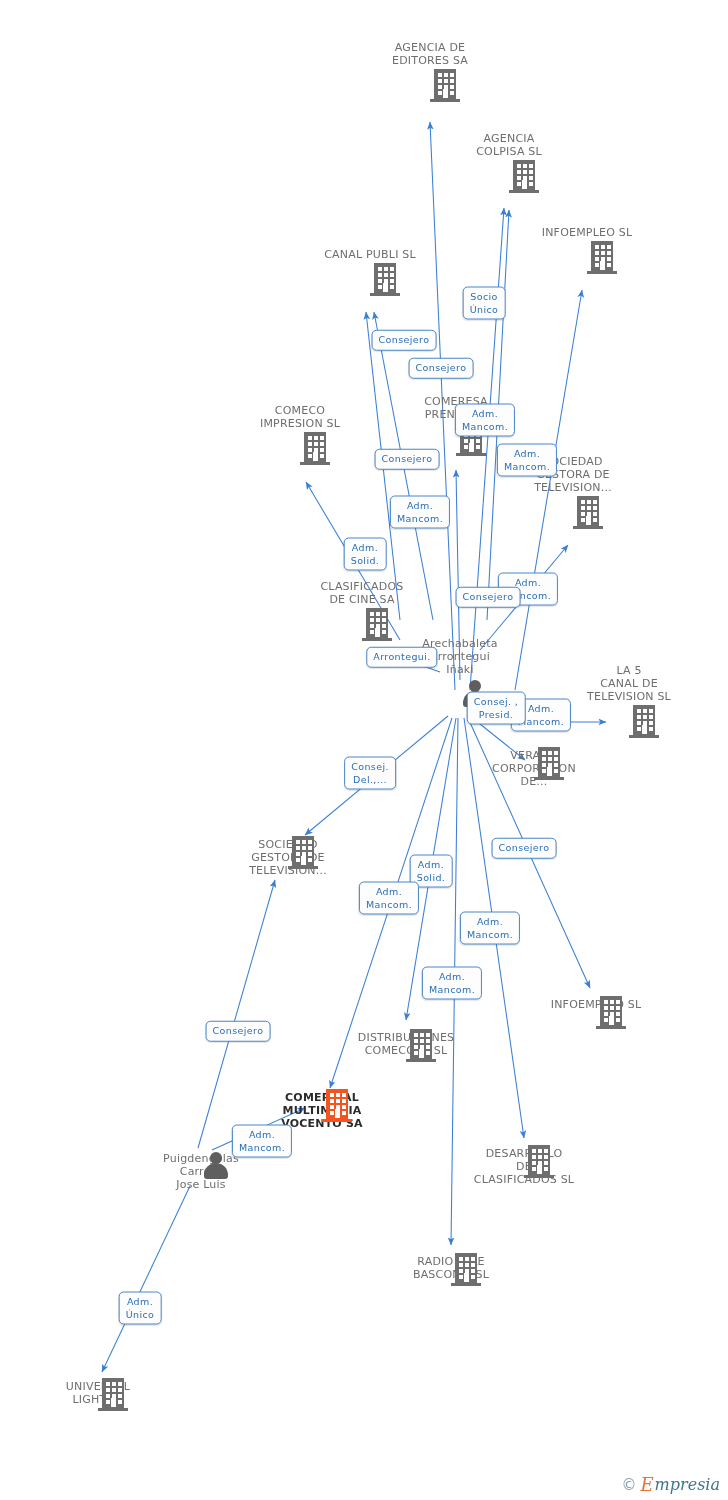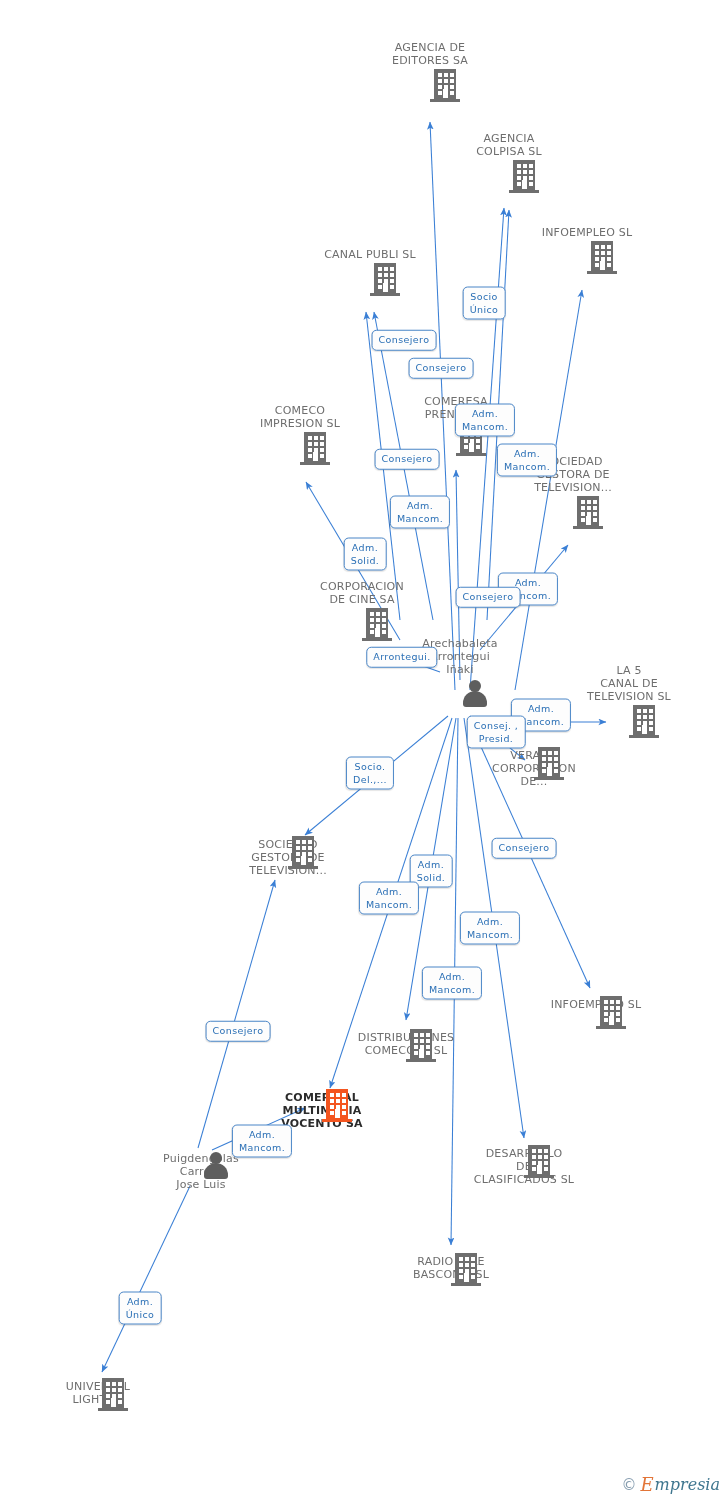--- a/index.html
+++ b/index.html
@@ -114,21 +114,21 @@
 PRENSA SL</span>
         <span class="glyph"><span class="bld"><i class="body"></i><i class="base"></i><i class="w" style="left:8px;top:4px"></i><i class="w" style="left:14px;top:4px"></i><i class="w" style="left:20px;top:4px"></i><i class="w" style="left:8px;top:10px"></i><i class="w" style="left:14px;top:10px"></i><i class="w" style="left:20px;top:10px"></i><i class="w" style="left:8px;top:16px"></i><i class="w" style="left:14px;top:16px"></i><i class="w" style="left:20px;top:16px"></i><i class="w" style="left:8px;top:22px"></i><i class="w" style="left:20px;top:22px"></i><i class="door"></i></span></span>
       </div>
       <div class="node above" style="left: 573px; top: 455px;">
         <span class="caption">SOCIEDAD
 GESTORA DE
 TELEVISION...</span>
         <span class="glyph"><span class="bld"><i class="body"></i><i class="base"></i><i class="w" style="left:8px;top:4px"></i><i class="w" style="left:14px;top:4px"></i><i class="w" style="left:20px;top:4px"></i><i class="w" style="left:8px;top:10px"></i><i class="w" style="left:14px;top:10px"></i><i class="w" style="left:20px;top:10px"></i><i class="w" style="left:8px;top:16px"></i><i class="w" style="left:14px;top:16px"></i><i class="w" style="left:20px;top:16px"></i><i class="w" style="left:8px;top:22px"></i><i class="w" style="left:20px;top:22px"></i><i class="door"></i></span></span>
       </div>
       <div class="node above" style="left: 362px; top: 580px;">
-        <span class="caption">CORPORACION
+        <span class="caption">CLASIFICADOS
 DE CINE SA</span>
         <span class="glyph"><span class="bld"><i class="body"></i><i class="base"></i><i class="w" style="left:8px;top:4px"></i><i class="w" style="left:14px;top:4px"></i><i class="w" style="left:20px;top:4px"></i><i class="w" style="left:8px;top:10px"></i><i class="w" style="left:14px;top:10px"></i><i class="w" style="left:20px;top:10px"></i><i class="w" style="left:8px;top:16px"></i><i class="w" style="left:14px;top:16px"></i><i class="w" style="left:20px;top:16px"></i><i class="w" style="left:8px;top:22px"></i><i class="w" style="left:20px;top:22px"></i><i class="door"></i></span></span>
       </div>
       <div class="node above" style="left: 460px; top: 637px;">
         <span class="caption">Arechabaleta
 Arrontegui
 Iñaki</span>
         <span class="glyph"><span class="person"><span class="head"></span><span class="torso"></span></span></span>
       </div>
       <div class="node above" style="left: 629px; top: 664px;">
@@ -200,23 +200,23 @@
       <div class="chip" style="left: 420px; top: 512px;">Adm.
 Mancom.</div>
       <div class="chip" style="left: 365px; top: 554px;">Adm.
 Solid.</div>
       <div class="chip" style="left: 528px; top: 589px;">Adm.
 Mancom.</div>
       <div class="chip" style="left: 488px; top: 597px;">Consejero</div>
       <div class="chip" style="left: 402px; top: 657px;">Arrontegui.</div>
       <div class="chip" style="left: 541px; top: 715px;">Adm.
 Mancom.</div>
-      <div class="chip" style="left: 496px; top: 732px;">Consej. ,
+      <div class="chip" style="left: 496px; top: 708px;">Consej. ,
 Presid.</div>
-      <div class="chip" style="left: 370px; top: 773px;">Socio.
+      <div class="chip" style="left: 370px; top: 773px;">Consej.
 Del.,...</div>
       <div class="chip" style="left: 524px; top: 848px;">Consejero</div>
       <div class="chip" style="left: 431px; top: 871px;">Adm.
 Solid.</div>
       <div class="chip" style="left: 389px; top: 898px;">Adm.
 Mancom.</div>
       <div class="chip" style="left: 490px; top: 928px;">Adm.
 Mancom.</div>
       <div class="chip" style="left: 452px; top: 983px;">Adm.
 Mancom.</div>

